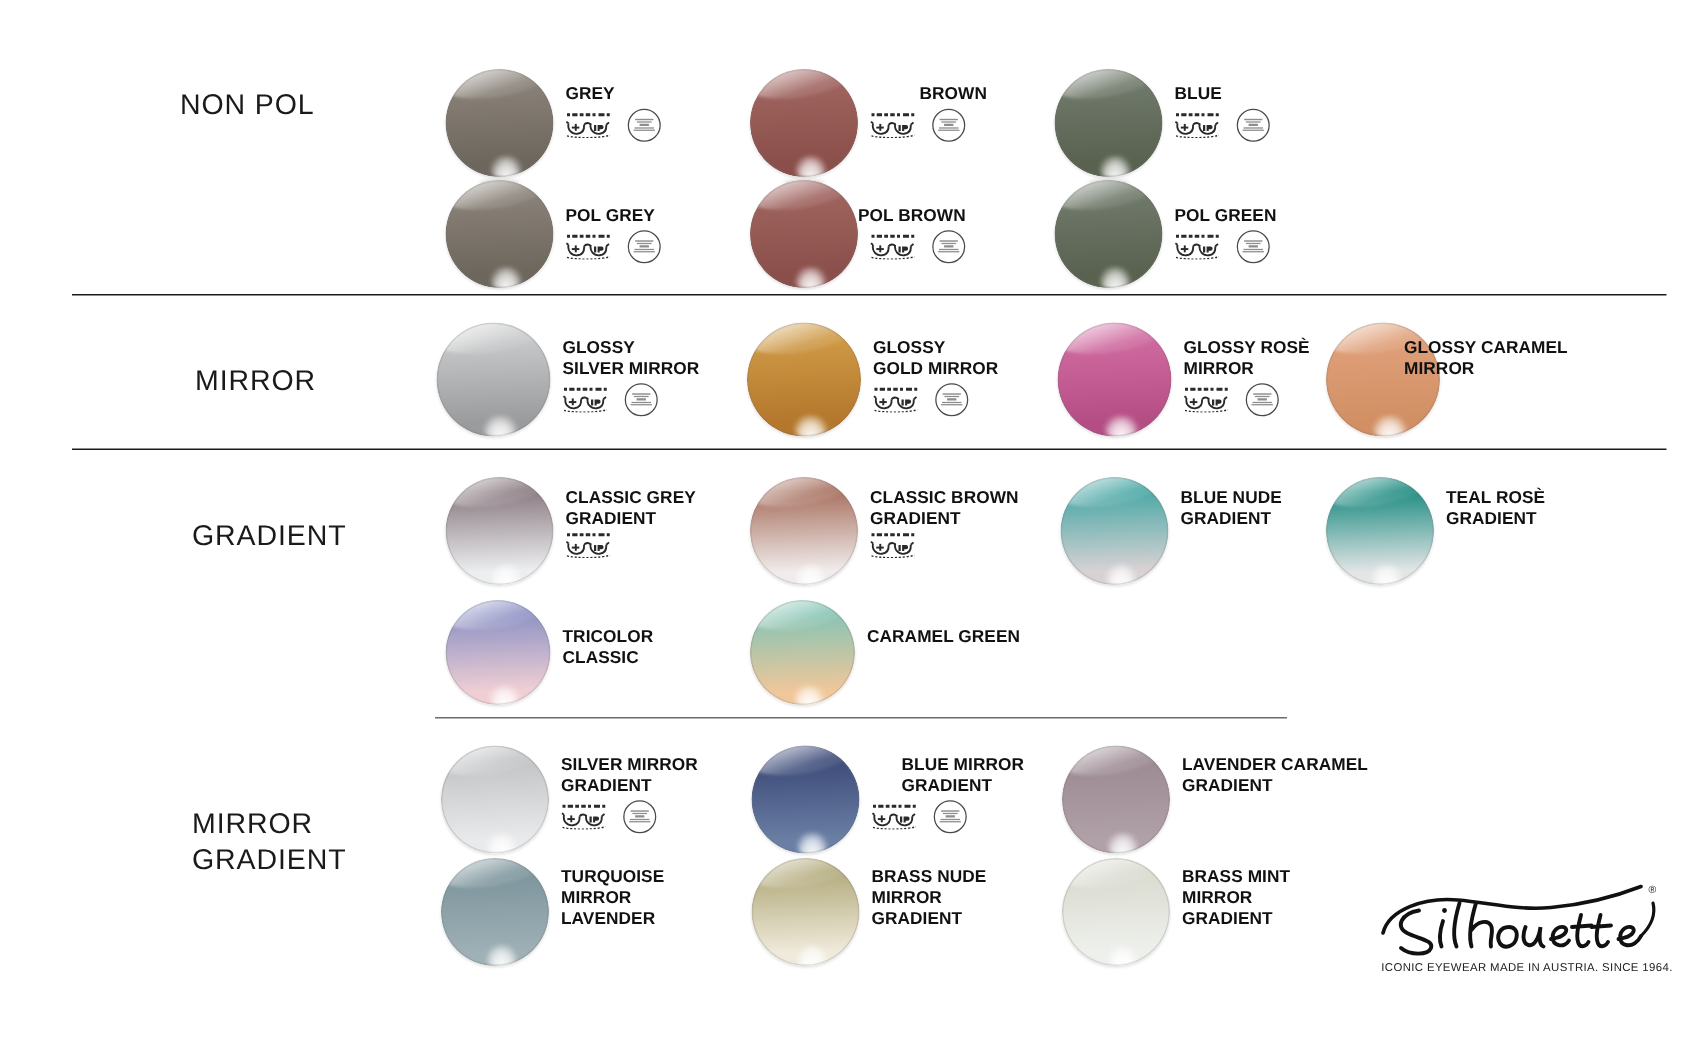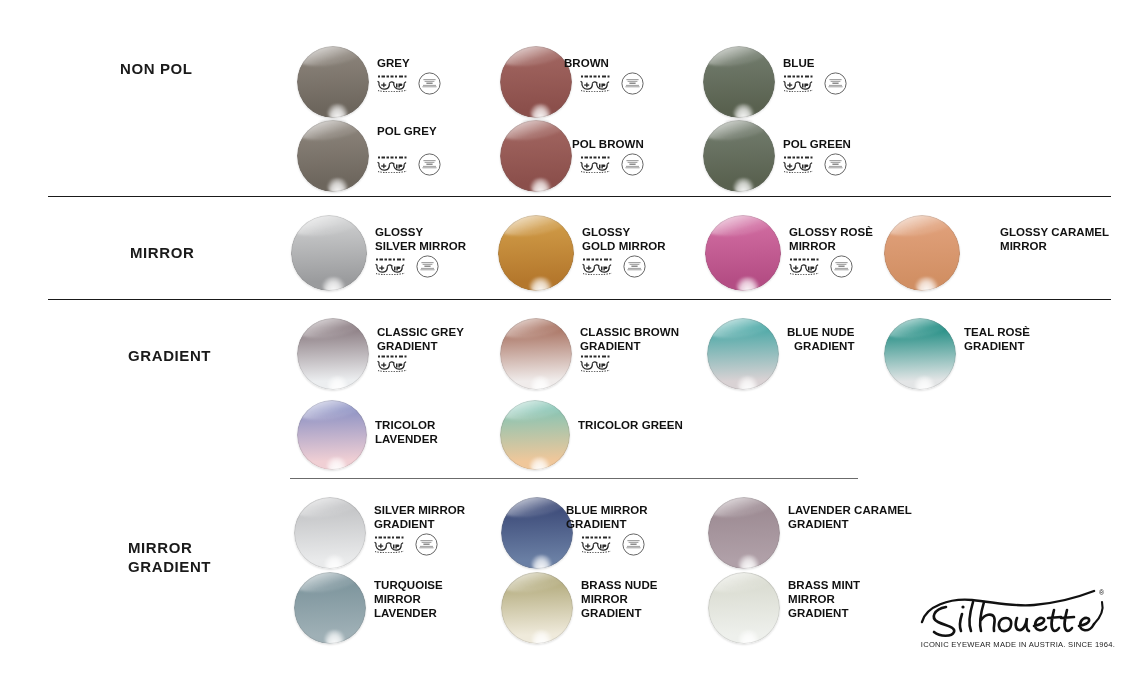--- a/index.html
+++ b/index.html
@@ -22,24 +22,24 @@
   .divider {
     position: absolute;
     height: 0;
     border-top: 1.6px solid #1a1a1a;
   }
   .divider.thin { border-top: 1.3px solid #6b6b6b; }
 
   
   .cat-label {
     position: absolute;
-    font-size: 15px;
+    font-size: 19px;
     letter-spacing: 0.6px;
     color: #1a1a1a;
-    font-weight: 700;
+    font-weight: 400;
     line-height: 1.28;
     white-space: pre-line;
   }
 
   
   .pol-badge {
     position: absolute;
     width: 54px; height: 54px;
     border-radius: 50%;
     display: flex;
@@ -183,21 +183,21 @@
           </g>
         </svg>
       </div>
       <div class="lens" style="left: 500px; top: 46px; width: 72px; height: 72px;">
         <div class="body" style="background: linear-gradient(178deg, rgb(160, 100, 95) 0%, rgb(160, 100, 95) 14%, rgb(139, 79, 75) 86%, rgb(139, 79, 75) 100%);"></div>
         <div class="glare"></div>
         <div class="reflect"></div>
         <div class="rim"></div>
       </div>
       <div class="lens-shadow" style="left: 523px; top: 120px;"></div>
-      <div class="name" style="left: 564px; top: 56px;">BROWN</div>
+      <div class="name" style="left: 613px; top: 56px;">BROWN</div>
       <div class="icon-row" style="left: 580px; top: 72px;">
         <svg width="34" height="17" viewBox="0 0 34 17" class="icon-glasses">
           <g fill="#2a2a2a">
             <rect x="1" y="0.5" width="2" height="2"></rect>
             <rect x="4.5" y="0.5" width="3.5" height="2"></rect>
             <rect x="9.5" y="0.5" width="2.5" height="2"></rect>
             <rect x="13.5" y="0.5" width="3" height="2"></rect>
             <rect x="18" y="0.5" width="2" height="2"></rect>
             <rect x="22" y="0.5" width="4" height="2"></rect>
             <rect x="27.5" y="0.5" width="2" height="2"></rect>
@@ -276,21 +276,21 @@
             <rect x="4.4" y="14.4" width="14.2" height="0.85"></rect>
           </g>
         </svg>
       </div>
       <div class="lens" style="left: 297px; top: 120px; width: 72px; height: 72px;">
         <div class="body" style="background: linear-gradient(178deg, rgb(138, 130, 121) 0%, rgb(138, 130, 121) 14%, rgb(109, 102, 93) 86%, rgb(109, 102, 93) 100%);"></div>
         <div class="glare"></div>
         <div class="reflect"></div>
         <div class="rim"></div>
       </div>
-      <div class="name" style="left: 377px; top: 124px;">POL GREY</div>
+      <div class="name" style="left: 377px; top: 137px;">POL GREY</div>
       <div class="icon-row" style="left: 377px; top: 153px;">
         <svg width="34" height="17" viewBox="0 0 34 17" class="icon-glasses">
           <g fill="#2a2a2a">
             <rect x="1" y="0.5" width="2" height="2"></rect>
             <rect x="4.5" y="0.5" width="3.5" height="2"></rect>
             <rect x="9.5" y="0.5" width="2.5" height="2"></rect>
             <rect x="13.5" y="0.5" width="3" height="2"></rect>
             <rect x="18" y="0.5" width="2" height="2"></rect>
             <rect x="22" y="0.5" width="4" height="2"></rect>
             <rect x="27.5" y="0.5" width="2" height="2"></rect>
@@ -555,21 +555,21 @@
             <rect x="4.4" y="14.4" width="14.2" height="0.85"></rect>
           </g>
         </svg>
       </div>
       <div class="lens" style="left: 884px; top: 215px; width: 76px; height: 76px;">
         <div class="body" style="background: linear-gradient(178deg, rgb(224, 160, 122) 0%, rgb(224, 160, 122) 14%, rgb(209, 143, 99) 86%, rgb(209, 143, 99) 100%);"></div>
         <div class="glare"></div>
         <div class="reflect"></div>
         <div class="rim"></div>
       </div>
-      <div class="name" style="left: 1000px; top: 225px;">GLOSSY CARAMEL
+      <div class="name" style="left: 936px; top: 225px;">GLOSSY CARAMEL
 MIRROR</div>
       <div class="lens" style="left: 297px; top: 318px; width: 72px; height: 72px;">
         <div class="body" style="background: linear-gradient(178deg, rgb(138, 123, 129) 0%, rgb(138, 123, 129) 14%, rgb(236, 238, 240) 86%, rgb(236, 238, 240) 100%);"></div>
         <div class="glare"></div>
         <div class="reflect"></div>
         <div class="rim"></div>
       </div>
       <div class="name" style="left: 377px; top: 325px;">CLASSIC GREY
 GRADIENT</div>
       <div class="icon-row" style="left: 377px; top: 355px;">
@@ -637,45 +637,45 @@
             <path d="M1 15.6 C 8 17.2, 22 17.2, 29.6 15.2"></path>
           </g>
         </svg>
       </div>
       <div class="lens" style="left: 707px; top: 318px; width: 72px; height: 72px;">
         <div class="body" style="background: linear-gradient(178deg, rgb(74, 168, 166) 0%, rgb(74, 168, 166) 14%, rgb(217, 210, 212) 86%, rgb(217, 210, 212) 100%);"></div>
         <div class="glare"></div>
         <div class="reflect"></div>
         <div class="rim"></div>
       </div>
-      <div class="name" style="left: 787px; top: 325px; text-align: right;">BLUE NUDE
+      <div class="name" style="left: 787px; top: 325px;">BLUE NUDE
 GRADIENT</div>
       <div class="lens" style="left: 884px; top: 318px; width: 72px; height: 72px;">
         <div class="body" style="background: linear-gradient(178deg, rgb(30, 140, 130) 0%, rgb(30, 140, 130) 14%, rgb(227, 229, 230) 86%, rgb(227, 229, 230) 100%);"></div>
         <div class="glare"></div>
         <div class="reflect"></div>
         <div class="rim"></div>
       </div>
       <div class="name" style="left: 964px; top: 325px;">TEAL ROSÈ
 GRADIENT</div>
       <div class="lens" style="left: 297px; top: 400px; width: 70px; height: 70px;">
         <div class="body" style="background: linear-gradient(178deg, rgb(141, 146, 196) 0%, rgb(141, 146, 196) 14%, rgb(240, 207, 212) 86%, rgb(240, 207, 212) 100%);"></div>
         <div class="glare"></div>
         <div class="reflect"></div>
         <div class="rim"></div>
       </div>
       <div class="name" style="left: 375px; top: 418px;">TRICOLOR
-LAVENDER</div>
+CLASSIC</div>
       <div class="lens" style="left: 500px; top: 400px; width: 70px; height: 70px;">
         <div class="body" style="background: linear-gradient(178deg, rgb(134, 196, 180) 0%, rgb(134, 196, 180) 14%, rgb(240, 199, 154) 86%, rgb(240, 199, 154) 100%);"></div>
         <div class="glare"></div>
         <div class="reflect"></div>
         <div class="rim"></div>
       </div>
-      <div class="name" style="left: 578px; top: 418px;">TRICOLOR GREEN</div>
+      <div class="name" style="left: 578px; top: 418px;">CARAMEL GREEN</div>
       <div class="lens" style="left: 294px; top: 497px; width: 72px; height: 72px;">
         <div class="body" style="background: linear-gradient(178deg, rgb(194, 195, 197) 0%, rgb(194, 195, 197) 14%, rgb(233, 234, 235) 86%, rgb(233, 234, 235) 100%);"></div>
         <div class="glare"></div>
         <div class="reflect"></div>
         <div class="rim"></div>
       </div>
       <div class="name" style="left: 374px; top: 503px;">SILVER MIRROR
 GRADIENT</div>
       <div class="icon-row" style="left: 374px; top: 533px;">
         <svg width="34" height="17" viewBox="0 0 34 17" class="icon-glasses">
@@ -715,21 +715,21 @@
             <rect x="4.4" y="14.4" width="14.2" height="0.85"></rect>
           </g>
         </svg>
       </div>
       <div class="lens" style="left: 501px; top: 497px; width: 72px; height: 72px;">
         <div class="body" style="background: linear-gradient(178deg, rgb(60, 74, 120) 0%, rgb(60, 74, 120) 14%, rgb(106, 127, 164) 86%, rgb(106, 127, 164) 100%);"></div>
         <div class="glare"></div>
         <div class="reflect"></div>
         <div class="rim"></div>
       </div>
-      <div class="name" style="left: 566px; top: 503px;">BLUE MIRROR
+      <div class="name" style="left: 601px; top: 503px;">BLUE MIRROR
 GRADIENT</div>
       <div class="icon-row" style="left: 581px; top: 533px;">
         <svg width="34" height="17" viewBox="0 0 34 17" class="icon-glasses">
           <g fill="#2a2a2a">
             <rect x="1" y="0.5" width="2" height="2"></rect>
             <rect x="4.5" y="0.5" width="3.5" height="2"></rect>
             <rect x="9.5" y="0.5" width="2.5" height="2"></rect>
             <rect x="13.5" y="0.5" width="3" height="2"></rect>
             <rect x="18" y="0.5" width="2" height="2"></rect>
             <rect x="22" y="0.5" width="4" height="2"></rect>

